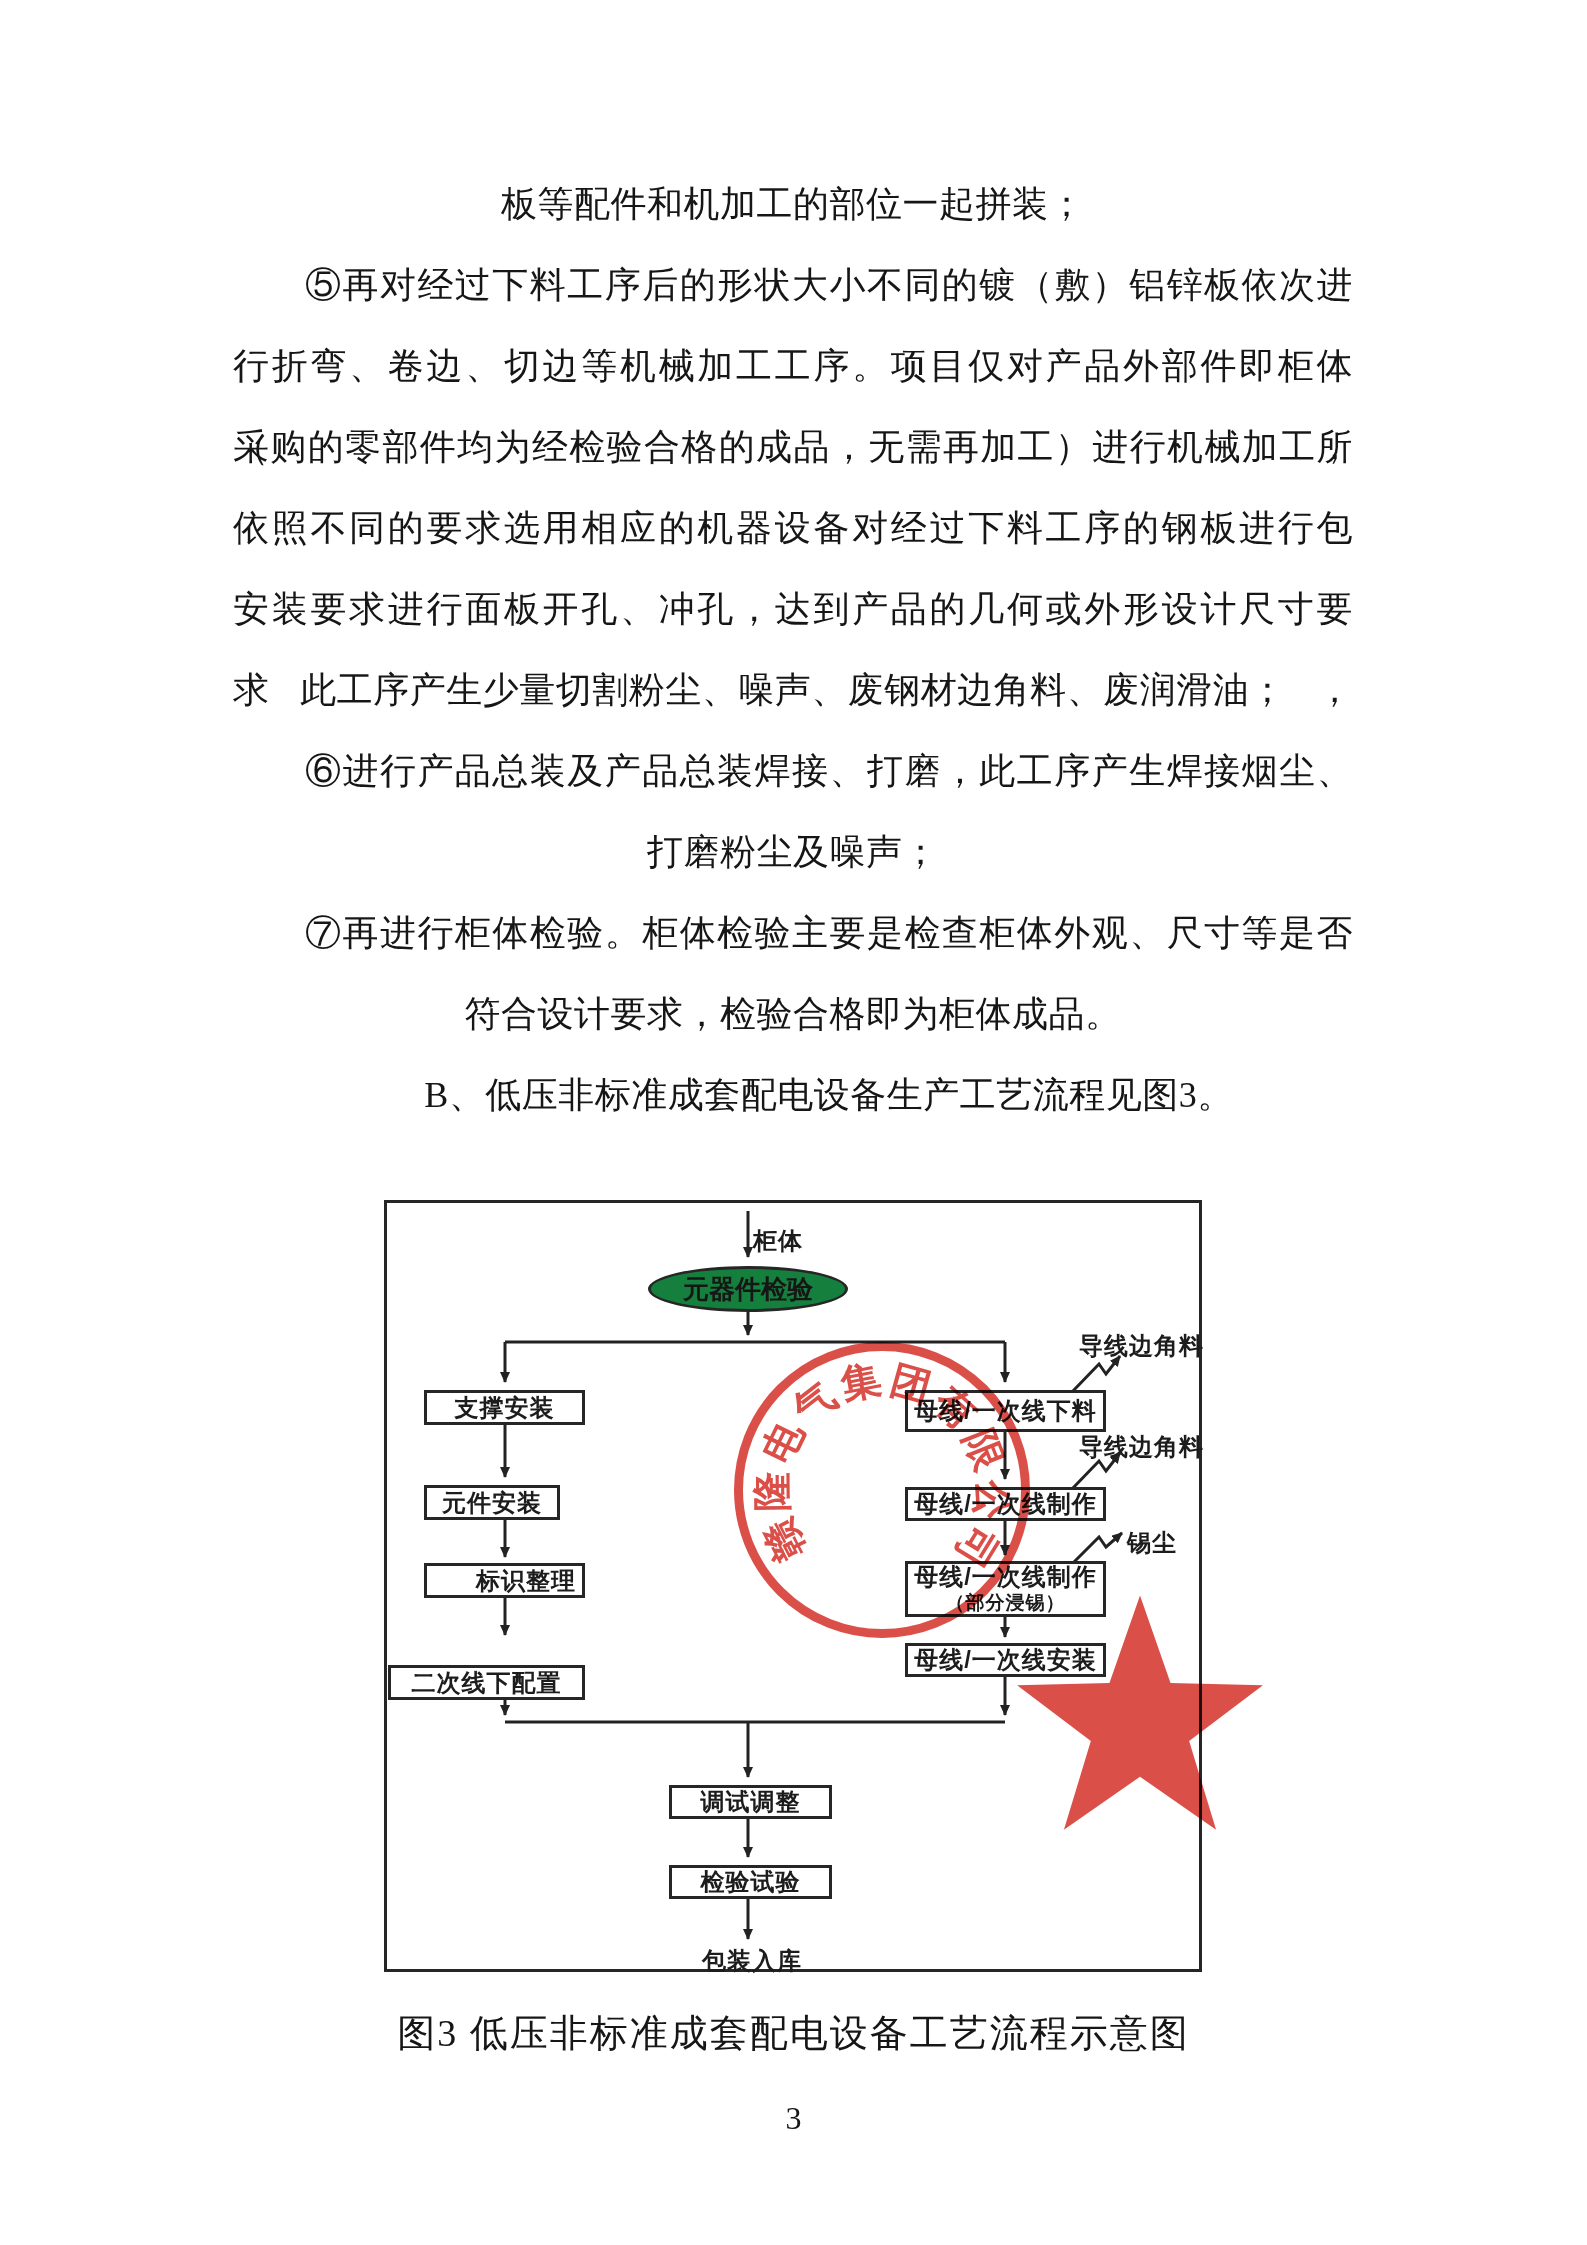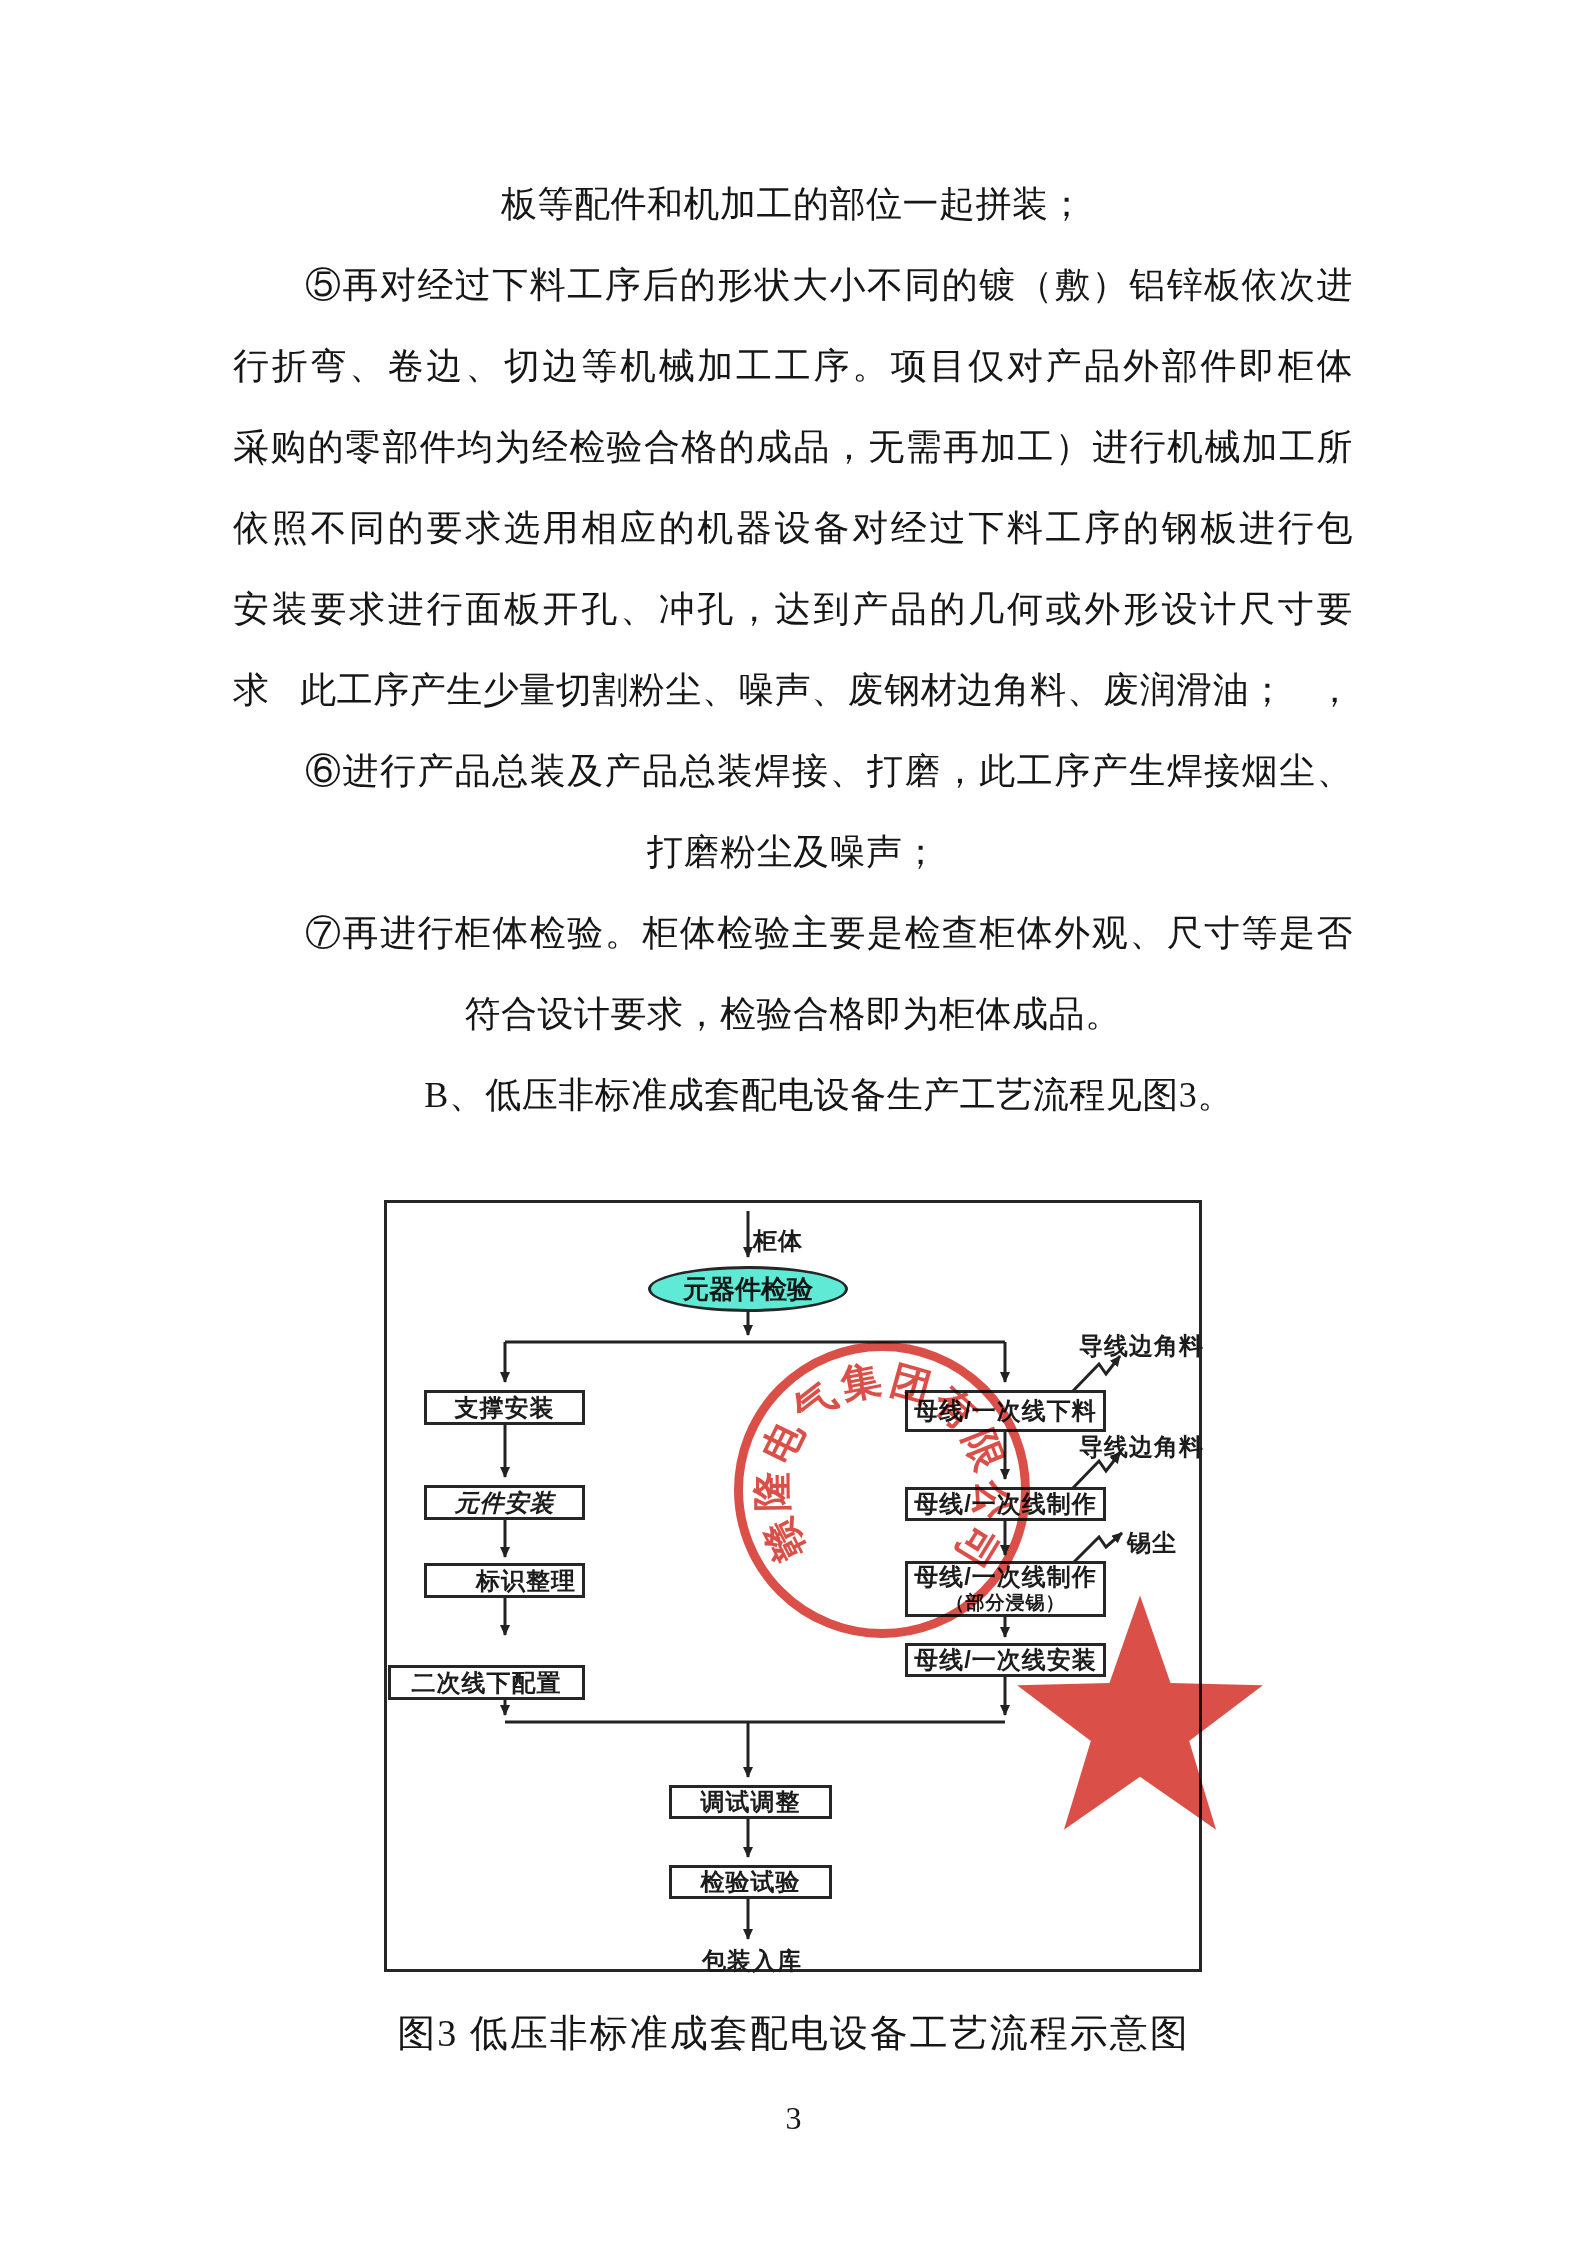--- a/index.html
+++ b/index.html
@@ -20,21 +20,21 @@
   }
   .flowchart svg{position:absolute;left:0;top:0;width:812px;height:766px;}
   .fnode{
     position:absolute;box-sizing:border-box;border:3px solid #262626;background:#fff;
     display:flex;align-items:center;justify-content:center;flex-direction:column;
     font-family:"Liberation Sans","DejaVu Sans",sans-serif;font-weight:bold;
     font-size:24px;color:#1c1c1c;z-index:2;letter-spacing:1px;text-align:center;
   }
   .fellipse{
     position:absolute;left:261px;top:63px;width:200px;height:46px;z-index:2;
-    border:3px solid #262626;border-radius:50%;background:#5eead4;box-sizing:border-box;
+    border:3px solid #262626;border-radius:50%;background:#15803d;box-sizing:border-box;
     display:flex;align-items:center;justify-content:center;
     font-family:"Liberation Sans","DejaVu Sans",sans-serif;font-weight:bold;font-size:26px;
   }
   .flabel{
     position:absolute;z-index:2;font-family:"Liberation Sans","DejaVu Sans",sans-serif;
     font-weight:bold;font-size:24px;color:#1c1c1c;letter-spacing:1px;white-space:nowrap;
   }
   .box3 .l2{font-size:19px;line-height:25px;}
   .box3{line-height:26px;}
   
@@ -105,21 +105,21 @@
         <polyline points="685,189 712,161 719,171 733,153" marker-end="url(#arrow)"></polyline>
         <polyline points="685,286 712,258 719,268 733,250" marker-end="url(#arrow)"></polyline>
         <polyline points="685,361 712,334 719,344 735,330" marker-end="url(#arrow)"></polyline>
       </g>
     </svg>
 
     <div class="flabel" style="left:366px;top:22px;">柜体</div>
     <div class="fellipse">元器件检验</div>
 
     <div class="fnode" style="left:37px;top:187px;width:161px;height:35px;">支撑安装</div>
-    <div class="fnode" style="left:37px;top:282px;width:161px;height:35px;font-style:italic;">元件安装</div>
+    <div class="fnode" style="left:37px;top:282px;width:136px;height:35px;">元件安装</div>
     <div class="fnode" style="left:37px;top:360px;width:161px;height:35px;padding-left:43px;">标识整理</div>
     <div class="fnode" style="left:1px;top:438px;width:197px;height:35px;margin-top:24px;">二次线下配置</div>
 
     <div class="fnode" style="left:518px;top:187px;width:201px;height:42px;">母线/一次线下料</div>
     <div class="fnode" style="left:518px;top:284px;width:201px;height:34px;">母线/一次线制作</div>
     <div class="fnode box3" style="left:518px;top:358px;width:201px;height:56px;">
       <div>母线/一次线制作</div>
       <div class="l2">（部分浸锡）</div>
     </div>
     <div class="fnode" style="left:518px;top:440px;width:201px;height:34px;">母线/一次线安装</div>

